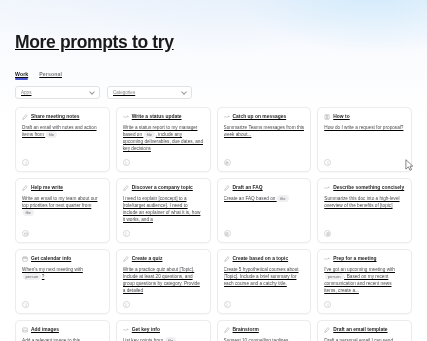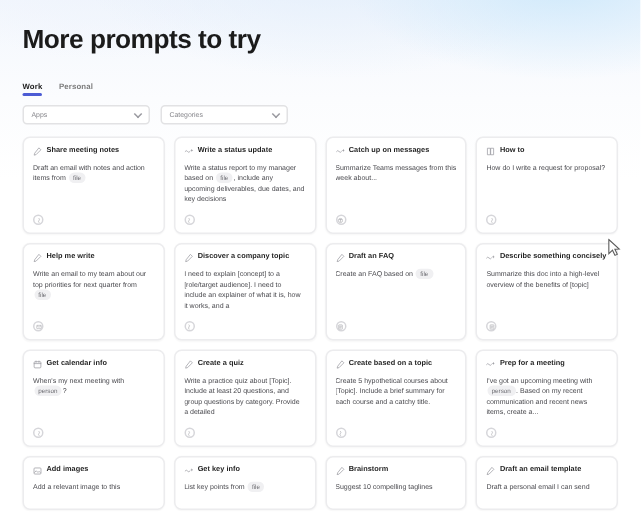--- a/index.html
+++ b/index.html
@@ -18,22 +18,23 @@
     height: 120px;
     background:
       radial-gradient(ellipse 200px 90px at 88% -10%, #cfe9fb 0%, rgba(207,233,251,0) 72%),
       radial-gradient(ellipse 230px 110px at 52% -25%, #e3eefb 0%, rgba(227,238,251,0) 75%),
       radial-gradient(ellipse 160px 80px at 16% -20%, #eef3fc 0%, rgba(238,243,252,0) 80%),
       linear-gradient(180deg, #f3f7fd 0%, #fbfcfe 55%, #ffffff 100%);
     pointer-events: none;
   }
   .page {
     position: relative;
-    padding: 0 15px;
+    padding: 16px 15px;
     height: 341px;
+    text-decoration: underline;
   }
   .page-title {
     font-size: 17.5px;
     font-weight: bold;
     color: #1b1b1b;
     letter-spacing: -0.35px;
     padding-top: 16px;
     line-height: 1.2;
   }
   .tabs {

